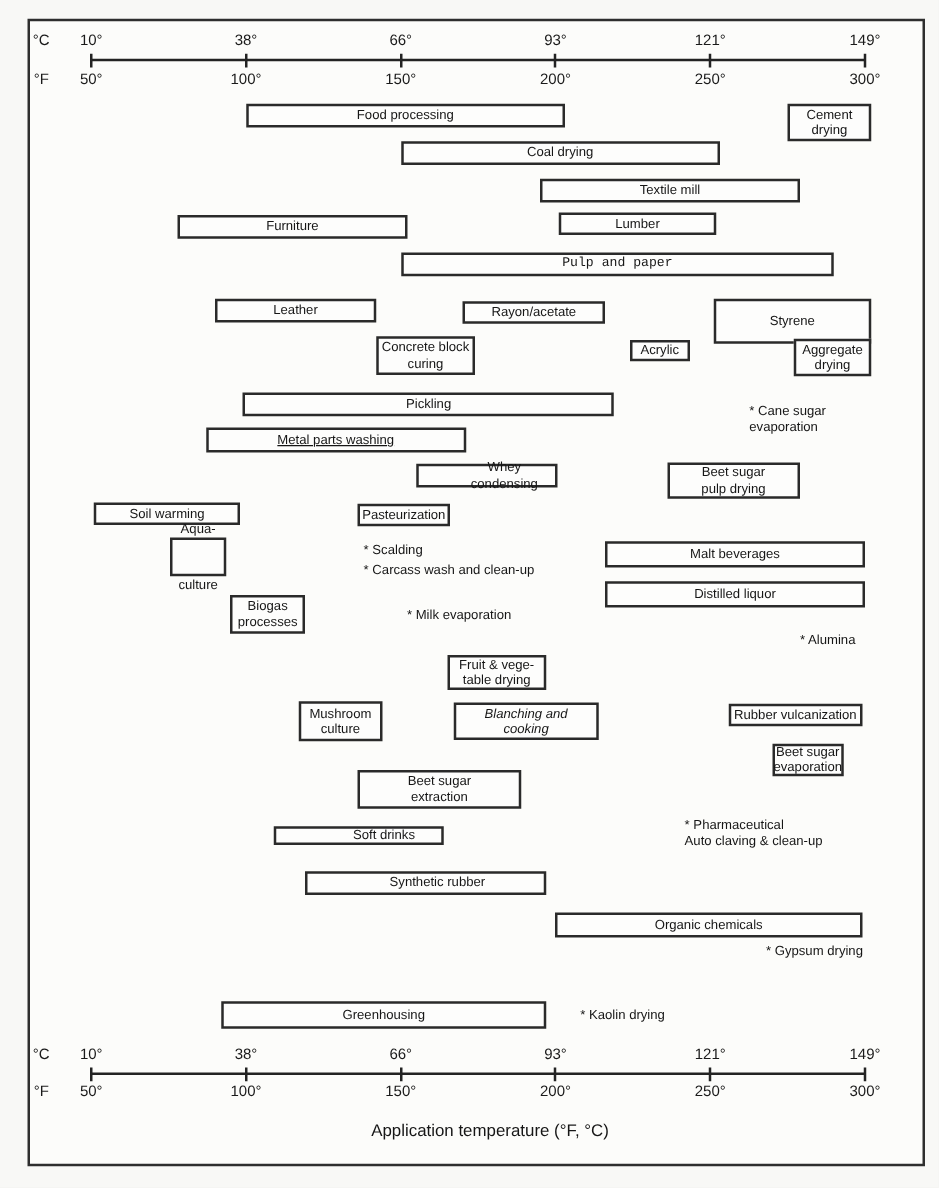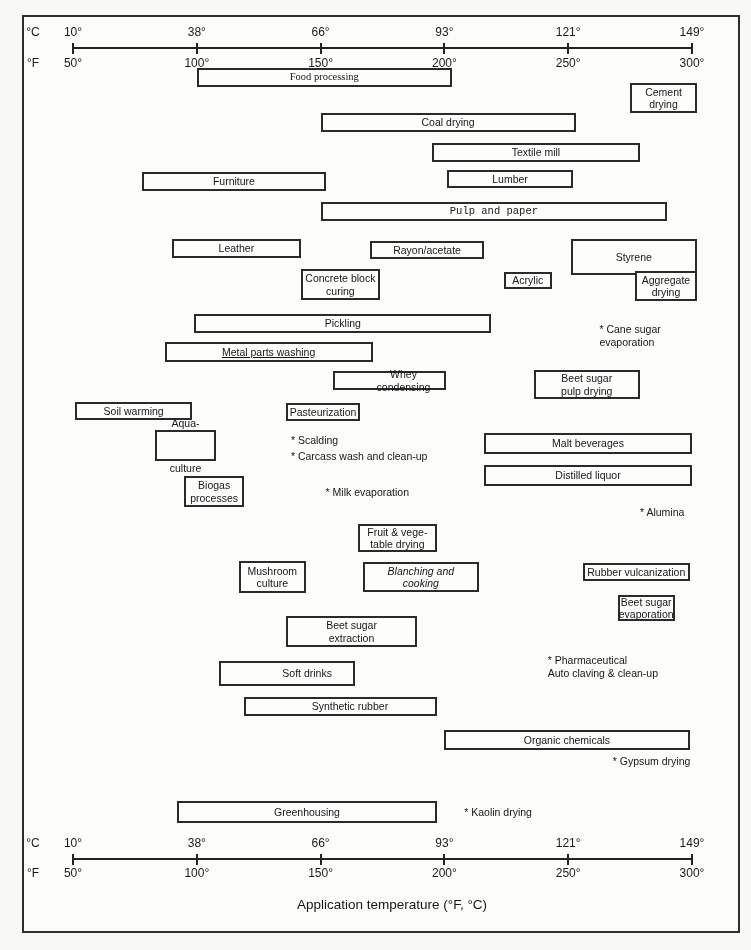--- a/index.html
+++ b/index.html
@@ -66,21 +66,21 @@
       <div class="ticklabel" style="left: 420.4px; top: 836px;">93°</div>
       <div class="ticklabel" style="left: 420.4px; top: 866px;">200°</div>
       <div class="tickmark" style="left: 567.2px; top: 854px;"></div>
       <div class="ticklabel" style="left: 544.2px; top: 836px;">121°</div>
       <div class="ticklabel" style="left: 544.2px; top: 866px;">250°</div>
       <div class="tickmark" style="left: 691px; top: 854px;"></div>
       <div class="ticklabel" style="left: 668px; top: 836px;">149°</div>
       <div class="ticklabel" style="left: 668px; top: 866px;">300°</div>
     </div>
   <div class="layer" id="items">
-      <div class="pbox" style="left: 196.8px; top: 68px; width: 255.028px; height: 19px; font-family: Liberation Serif, serif;">
+      <div class="pbox" style="left: 196.8px; top: 83px; width: 255.028px; height: 19px;">
         <div>Food processing</div>
       </div>
       <div class="pbox" style="left: 630.1px; top: 83px; width: 66.852px; height: 30px;">
         <div>Cement</div>
         <div>drying</div>
       </div>
       <div class="pbox" style="left: 320.6px; top: 113px; width: 255.028px; height: 19px;">
         <div>Coal drying</div>
       </div>
       <div class="pbox" style="left: 432.02px; top: 143px; width: 207.984px; height: 19px;">
@@ -127,21 +127,21 @@
       <div class="pbox" style="left: 533.536px; top: 370px; width: 106.468px; height: 29px;">
         <div>Beet sugar</div>
         <div>pulp drying</div>
       </div>
       <div class="pbox" style="left: 75.476px; top: 402px; width: 116.372px; height: 18px;">
         <div>Soil warming</div>
       </div>
       <div class="pbox" style="left: 285.936px; top: 403px; width: 74.28px; height: 18px;">
         <div>Pasteurization</div>
       </div>
-      <div class="pbox" style="left: 155px; top: 430px; width: 61px; height: 31px; gap: 32px;">
+      <div class="pbox" style="left: 136px; top: 430px; width: 45px; height: 31px; gap: 32px;">
         <div>Aqua-</div>
         <div>culture</div>
       </div>
       <div class="pbox" style="left: 484.016px; top: 433px; width: 207.984px; height: 21px;">
         <div>Malt beverages</div>
       </div>
       <div class="pbox" style="left: 484.016px; top: 465px; width: 207.984px; height: 21px;">
         <div>Distilled liquor</div>
       </div>
       <div class="pbox" style="left: 184.42px; top: 476px; width: 59.424px; height: 31px;">
@@ -164,21 +164,21 @@
         <div>Rubber vulcanization</div>
       </div>
       <div class="pbox" style="left: 617.72px; top: 595px; width: 56.948px; height: 26px;">
         <div>Beet sugar</div>
         <div>evaporation</div>
       </div>
       <div class="pbox" style="left: 285.936px; top: 616px; width: 131.228px; height: 31px;">
         <div>Beet sugar</div>
         <div>extraction</div>
       </div>
-      <div class="pbox" style="left: 219.084px; top: 661px; width: 136.18px; height: 25px; padding-left: 40px;">
+      <div class="pbox" style="left: 219.084px; top: 661px; width: 136.18px; height: 15px; padding-left: 40px;">
         <div>Soft drinks</div>
       </div>
       <div class="pbox" style="left: 243.844px; top: 697px; width: 193.128px; height: 19px; padding-left: 19px;">
         <div>Synthetic rubber</div>
       </div>
       <div class="pbox" style="left: 444.4px; top: 730px; width: 245.124px; height: 20px;">
         <div>Organic chemicals</div>
       </div>
       <div class="pbox" style="left: 176.992px; top: 801px; width: 259.98px; height: 22px;">
         <div>Greenhousing</div>

